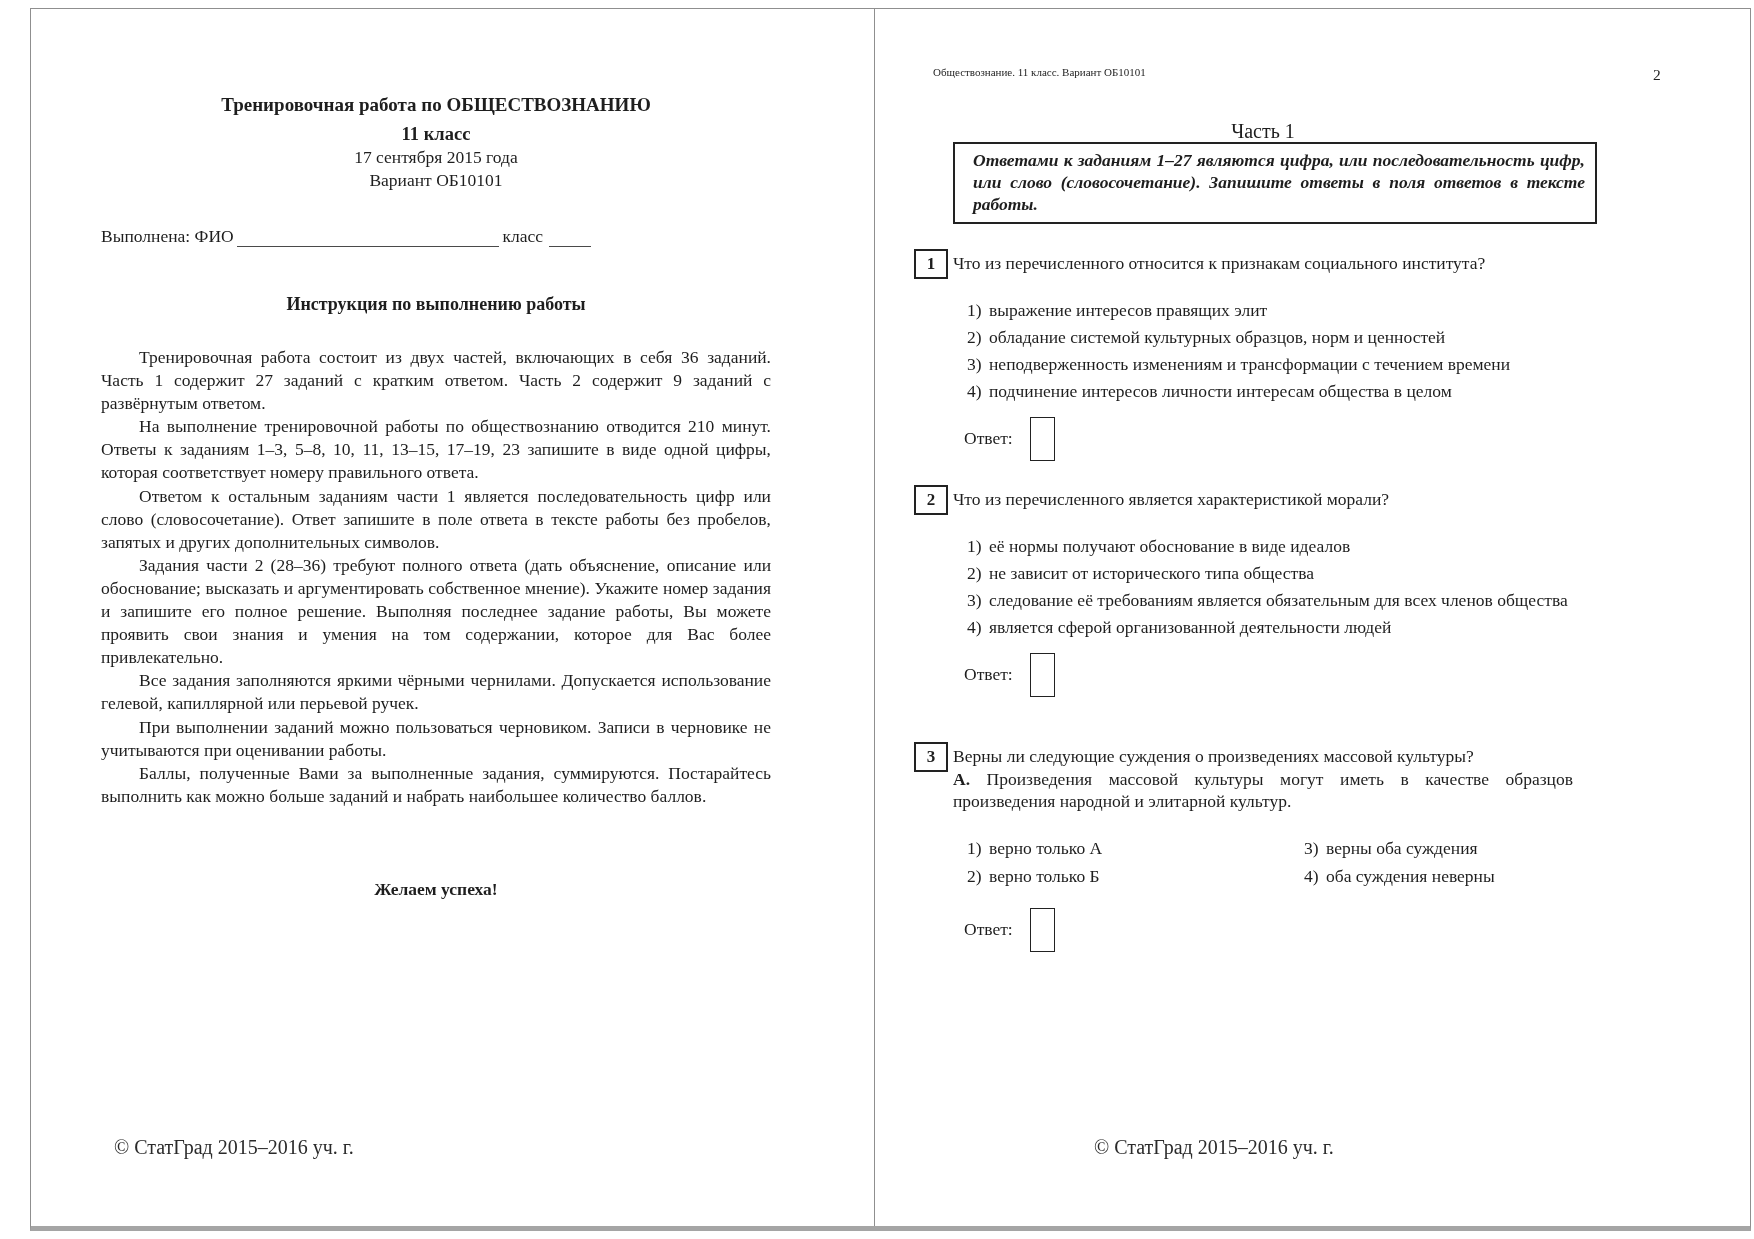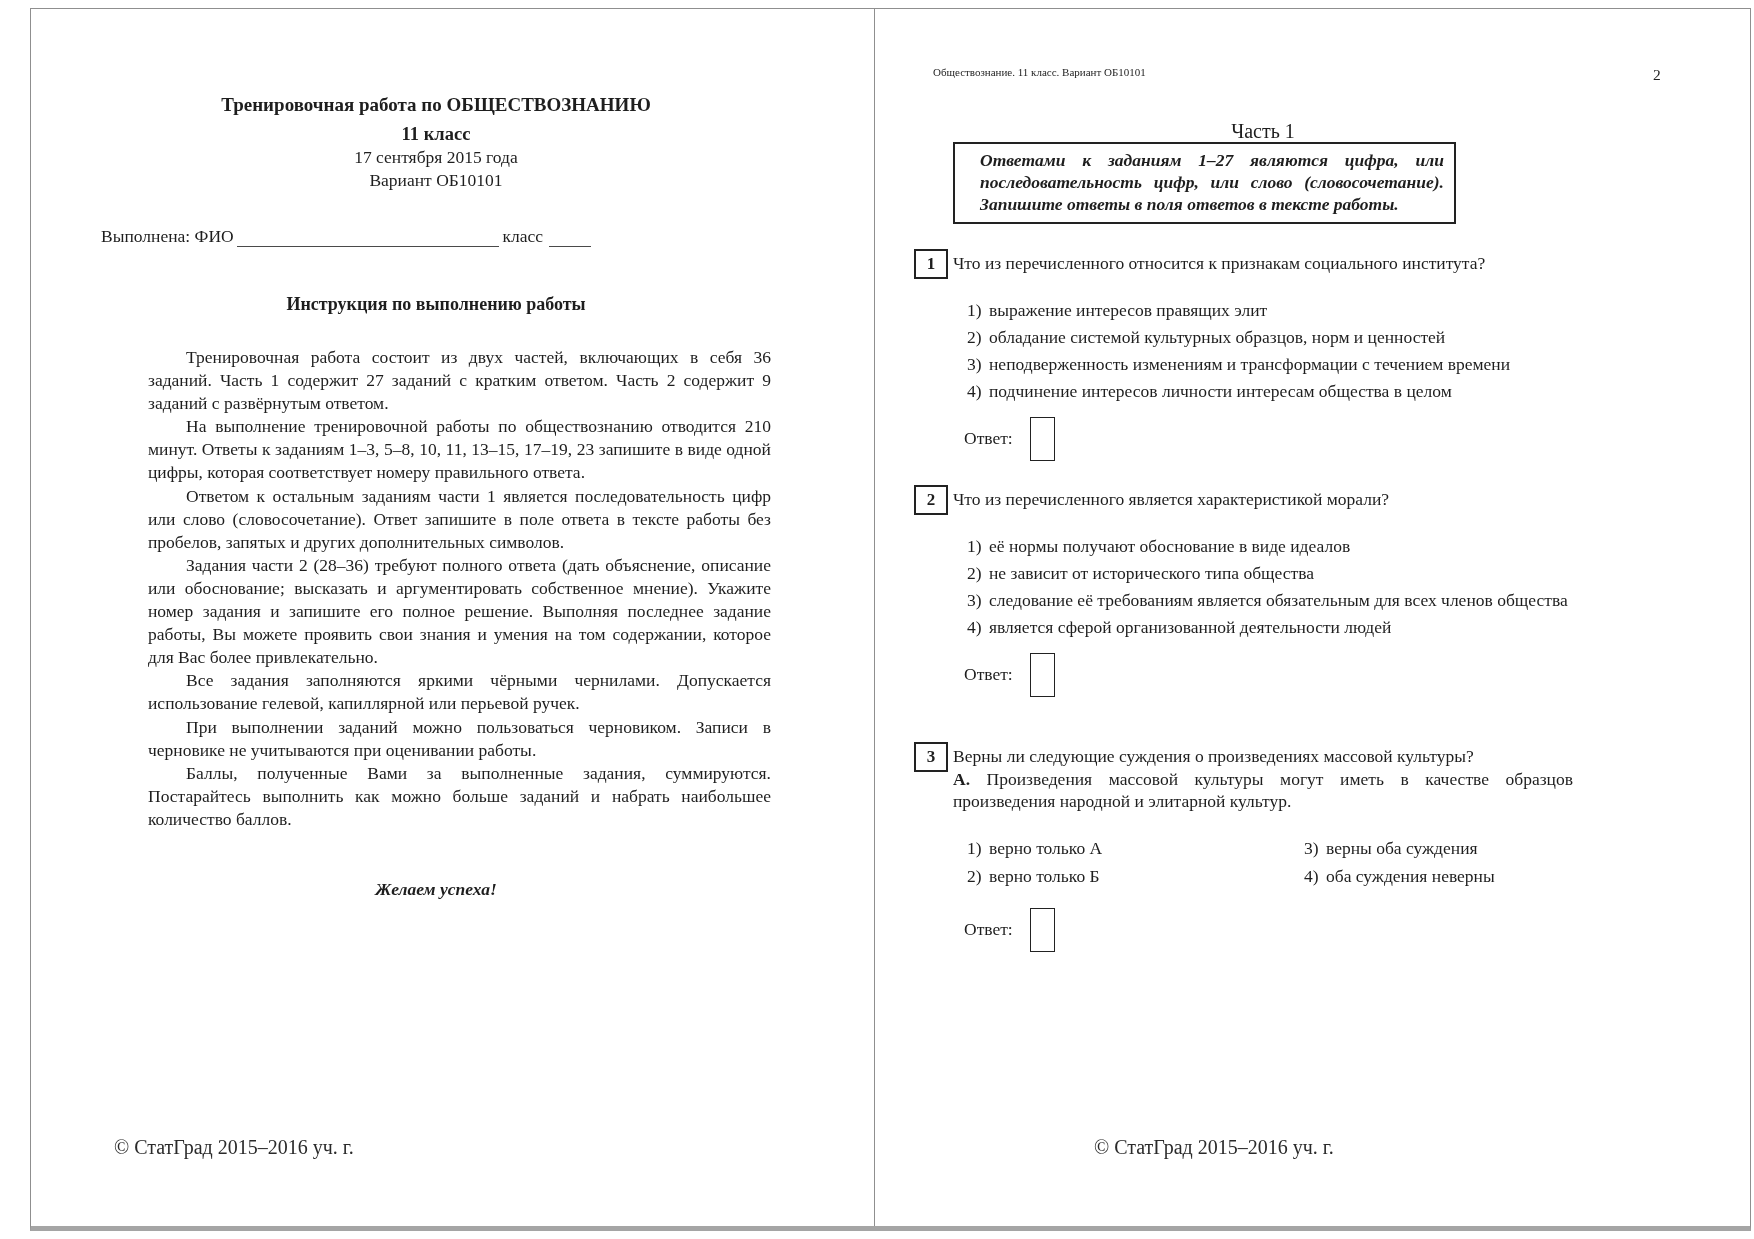--- a/index.html
+++ b/index.html
@@ -45,44 +45,44 @@
 
   .instr-heading {
     position:absolute; top:285px; width:100%;
     text-align:center; font-weight:bold; font-size:18px;
   }
   .instr-body {
     position:absolute; top:337px; width:100%;
     font-size:17.5px; line-height:23.1px;
     text-align:justify;
   }
-  .instr-body p { text-indent:38px;margin-left:47px; }
+  .instr-body p { text-indent:38px; }
 
   .wish {
     position:absolute; top:870px; width:100%;
-    text-align:center; font-weight:bold; font-style:italic;
+    text-align:center; font-weight:bold; 
     font-size:17.5px;
   }
   .footer {
     position:absolute; font-size:20px; color:#2a2a2a;
   }
   .footer.left  { left:83px;  top:1127px; }
   .footer.right { left:1063px; top:1127px; }
 
   
   .rp-header  { position:absolute; left:902px; top:57px; font-size:11px; }
   .rp-pagenum { position:absolute; left:1622px; top:57px; font-size:15.5px; }
   .part-heading {
     position:absolute; left:922px; top:111px; width:620px;
     text-align:center; font-weight:normal; font-size:20px;
   }
   .part-note {
-    position:absolute; left:922px; top:133px; width:503px;
+    position:absolute; left:922px; top:133px; width:644px;
     border:2px solid #222;
-    padding:5px 10px 7px 25px;
+    padding:5px 10px 7px 18px;
     font-weight:bold; font-style:italic;
     font-size:17.5px; line-height:22px;
     text-align:justify;
   }
 
   .question { position:absolute; left:922px; width:620px; }
   .q1 { top:243px; }
   .q2 { top:479px; }
   .q3 { top:736px; }
 

